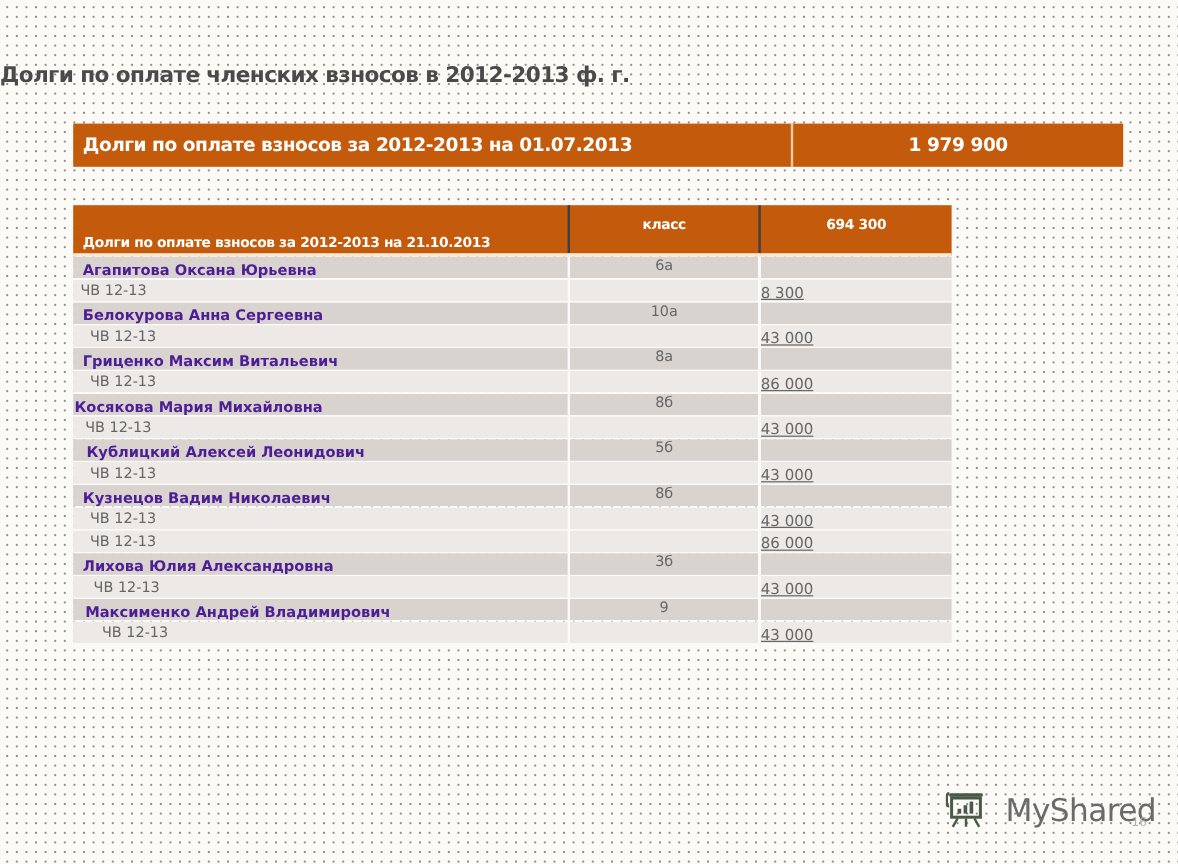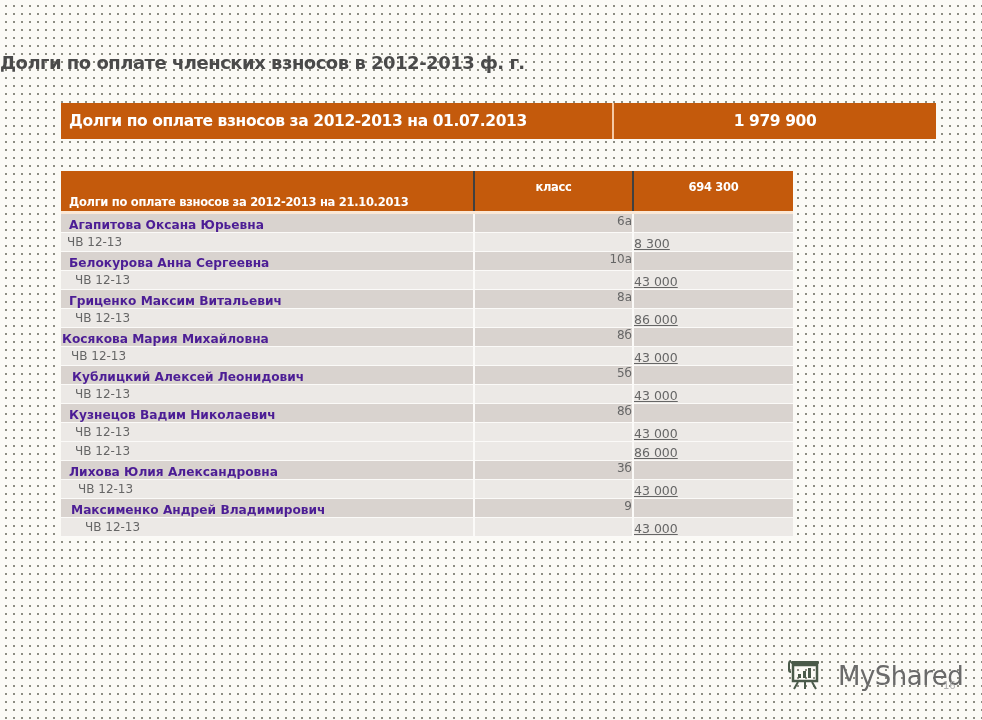--- a/index.html
+++ b/index.html
@@ -17,21 +17,21 @@
       letter-spacing: -0.5px;
     }
     .summary {
       position: absolute; left: 61px; top: 103px; width: 875px; height: 36px;
       display: flex; background: #c45a0c;
     }
     .summary .cell {
       color: #ffffff; font-weight: bold; font-size: 15.5px;
       display: flex; align-items: center; letter-spacing: -0.4px;
     }
-    .summary .left { width: 553px; padding-left: 8px; border-right: 2px solid #f6c9a4; box-sizing: border-box; }
+    .summary .left { width: 600px; padding-left: 8px; border-right: 2px solid #f6c9a4; box-sizing: border-box; }
     .summary .right { flex: 1; justify-content: center; }
     .debts {
       position: absolute; left: 61px; top: 171px; width: 732px;
       border-collapse: collapse; table-layout: fixed;
     }
     .debts col.c1 { width: 413px; }
     .debts col.c2 { width: 159px; }
     .debts col.c3 { width: 160px; }
     .debts th {
       background: #c45a0c; color: #fff; font-weight: bold; font-size: 11.5px;
@@ -43,21 +43,21 @@
     .debts th.h2, .debts th.h3 { vertical-align: top; padding-top: 9px; }
     .debts td {
       height: 18px; padding: 0; font-size: 12px; color: #555;
       border-right: 2px solid #fbfaf8; border-bottom: 1.5px solid #fbfaf8;
       white-space: nowrap; overflow: hidden;
     }
     .debts td:last-child { border-right: none; }
     .debts tr.name-row td { background: #d9d3cf; }
     .debts tr.fee-row td { background: #ece9e6; }
     .debts tr.name-row td.name { font-weight: bold; color: #4c1d95; font-size: 12.2px; vertical-align: bottom; margin-left: 33px; }
-    .debts td.klass { text-align: right; font-size: 12px; color: #666; vertical-align: top; }
+    .debts td.klass { text-align: center; font-size: 12px; color: #666; vertical-align: top; }
     .debts td.amount { text-align: left; font-size: 12.5px; color: #666; vertical-align: bottom; text-decoration: underline; }
     .debts td.fee { color: #666; font-size: 12px; }
     .logo {
       position: absolute; left: 788px; top: 657px; display: flex; align-items: center;
     }
     .logo .brand { font-size: 26px; color: #6a6a6a; letter-spacing: -0.5px; margin-left: 16px; }
     .page-num { position: absolute; left: 943px; top: 680px; font-size: 10px; color: #b0b0b0; }
   </style>
 </head>
 <body>

